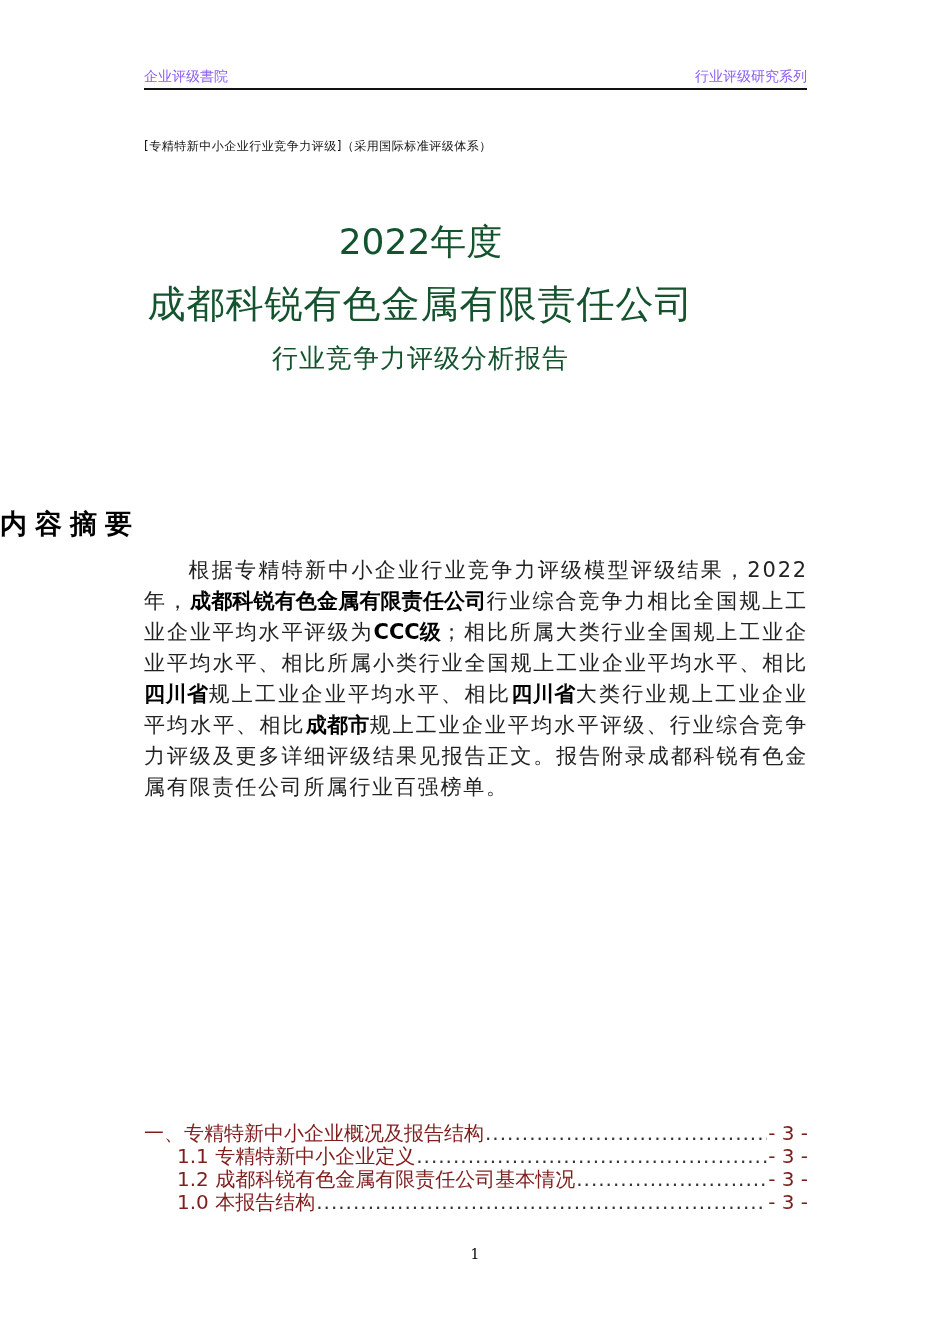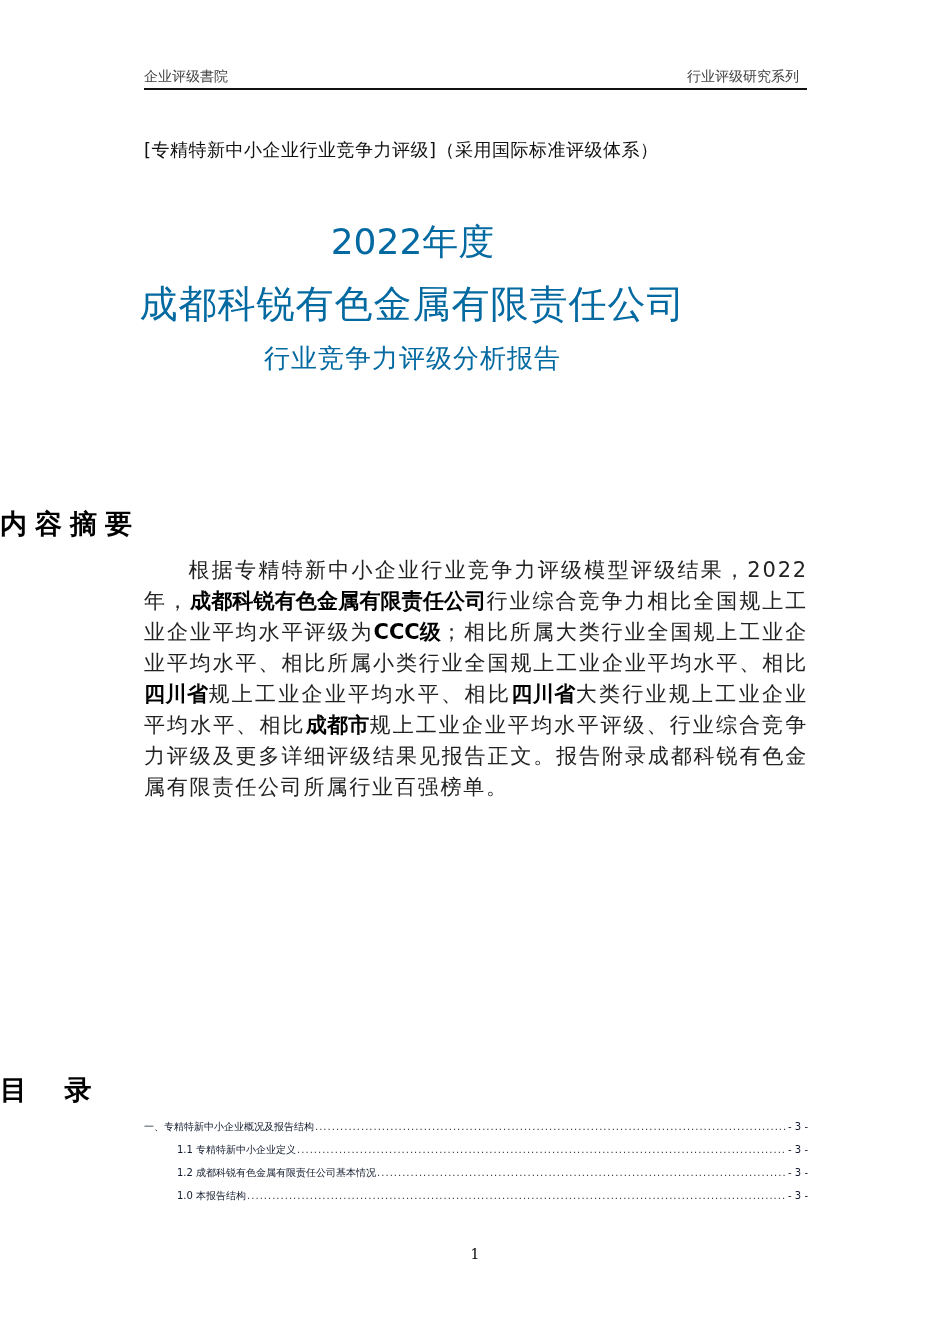--- a/index.html
+++ b/index.html
@@ -2,50 +2,50 @@
 <html><head>
 <meta charset="utf-8">
 <style>
   html, body { margin: 0; padding: 0; background: #ffffff; }
   body { width: 950px; height: 1344px; position: relative; overflow: hidden;
          font-family: "DejaVu Serif", "Liberation Serif", serif; color: #000; }
   .page { position: absolute; left: 0; top: 0; width: 950px; height: 1344px; background: #fff; }
 
   
   .hdr { position: absolute; left: 144px; right: 143px; top: 68px; height: 20px;
-         font-family: "DejaVu Sans", "Liberation Sans", sans-serif; font-size: 14px; color: #404040; }
+         font-family: "DejaVu Sans", "Liberation Sans", sans-serif; font-size: 14px; color: #8b5cf6; }
   .hdr-left { position: absolute; left: 0; top: 0; }
-  .hdr-right { position: absolute; right: 8px; top: 0; text-align: right; }
+  .hdr-right { position: absolute; right: 0; top: 0; text-align: right; }
   .hdr-rule { position: absolute; left: 144px; right: 143px; top: 88px; height: 2px; background: #111; }
 
-  .subtitle { position: absolute; left: 144px; top: 138px; font-size: 18px; color: #111;
+  .subtitle { position: absolute; left: 144px; top: 138px; font-size: 12px; color: #111;
               font-family: "DejaVu Sans", "Liberation Sans", sans-serif; letter-spacing: 0.5px; }
 
   
-  .title-line { position: absolute; left: 8px; width: 809px; text-align: center; color: #0369a1;
+  .title-line { position: absolute; left: 16px; width: 809px; text-align: center; color: #14532d;
                 font-family: "DejaVu Sans", "Liberation Sans", sans-serif; }
   .t1 { top: 218px; font-size: 36px; }
   .t2 { top: 279px; font-size: 38px; letter-spacing: 1px; }
   .t3 { top: 341px; font-size: 26px; letter-spacing: 1px; }
   .t4 { top: 404px; font-size: 28px; }
 
   .sec-title { position: absolute; left: 0; width: 950px; text-align: left;
                font-family: "DejaVu Sans", "Liberation Sans", sans-serif; font-weight: bold; font-size: 27px; }
   .abs-title { top: 506px; letter-spacing: 8px; }
   .toc-title { top: 1072px; letter-spacing: 14px; }
 
   .abstract { position: absolute; left: 144px; width: 664px; top: 555px; font-size: 21px;
               line-height: 31px; text-align: justify; color: #222;
               font-family: "DejaVu Sans", "Liberation Sans", sans-serif; letter-spacing: 1.8px; }
   .abstract .indent { display: inline-block; width: 44px; }
   .abstract b { color: #000; font-weight: bold; letter-spacing: 0; }
 
   
   .toc { position: absolute; left: 144px; width: 664px; top: 1120px;
-         font-family: "DejaVu Sans", "Liberation Sans", sans-serif; font-size: 10px; color: #0f172a; }
+         font-family: "DejaVu Sans", "Liberation Sans", sans-serif; font-size: 20px; color: #7f1d1d; }
   .toc-row { display: flex; align-items: baseline; height: 23px; }
   .toc-row.lvl2 { padding-left: 33px; }
   .toc-label { white-space: nowrap; }
   .toc-dots { flex: 1; overflow: hidden; white-space: nowrap; letter-spacing: 1px; color: #333; margin: 0 1px; }
   .toc-dots::before { content: "........................................................................................................................................................................................"; }
   .toc-page { white-space: nowrap; }
 
   .page-num { position: absolute; left: 0; width: 950px; top: 1246px; text-align: center;
               font-family: "DejaVu Serif", "Liberation Serif", serif; font-size: 14px; }
 </style>
@@ -63,21 +63,20 @@
   <div class="subtitle">[专精特新中小企业行业竞争力评级]（采用国际标准评级体系）</div>
 
   <div class="title-line t1">2022年度</div>
   <div class="title-line t2">成都科锐有色金属有限责任公司</div>
   <div class="title-line t3">行业竞争力评级分析报告</div>
 
   <div class="sec-title abs-title">内容摘要</div>
 
   <div class="abstract"><span class="indent"></span><span>根据专精特新中小企业行业竞争力评级模型评级结果，2022年，</span><b>成都科锐有色金属有限责任公司</b><span>行业综合竞争力相比全国规上工业企业平均水平评级为</span><b>CCC级</b><span>；相比所属大类行业全国规上工业企业平均水平、相比所属小类行业全国规上工业企业平均水平、相比</span><b>四川省</b><span>规上工业企业平均水平、相比</span><b>四川省</b><span>大类行业规上工业企业平均水平、相比</span><b>成都市</b><span>规上工业企业平均水平评级、行业综合竞争力评级及更多详细评级结果见报告正文。报告附录成都科锐有色金属有限责任公司所属行业百强榜单。</span></div>
 
-  <div class="sec-title toc-title">目 录</div>
 
   <div class="toc">
     <div class="toc-row">
       <span class="toc-label">一、专精特新中小企业概况及报告结构</span>
       <span class="toc-dots"></span>
       <span class="toc-page">- 3 -</span>
     </div>
     <div class="toc-row lvl2">
       <span class="toc-label">1.1  专精特新中小企业定义</span>
       <span class="toc-dots"></span>

